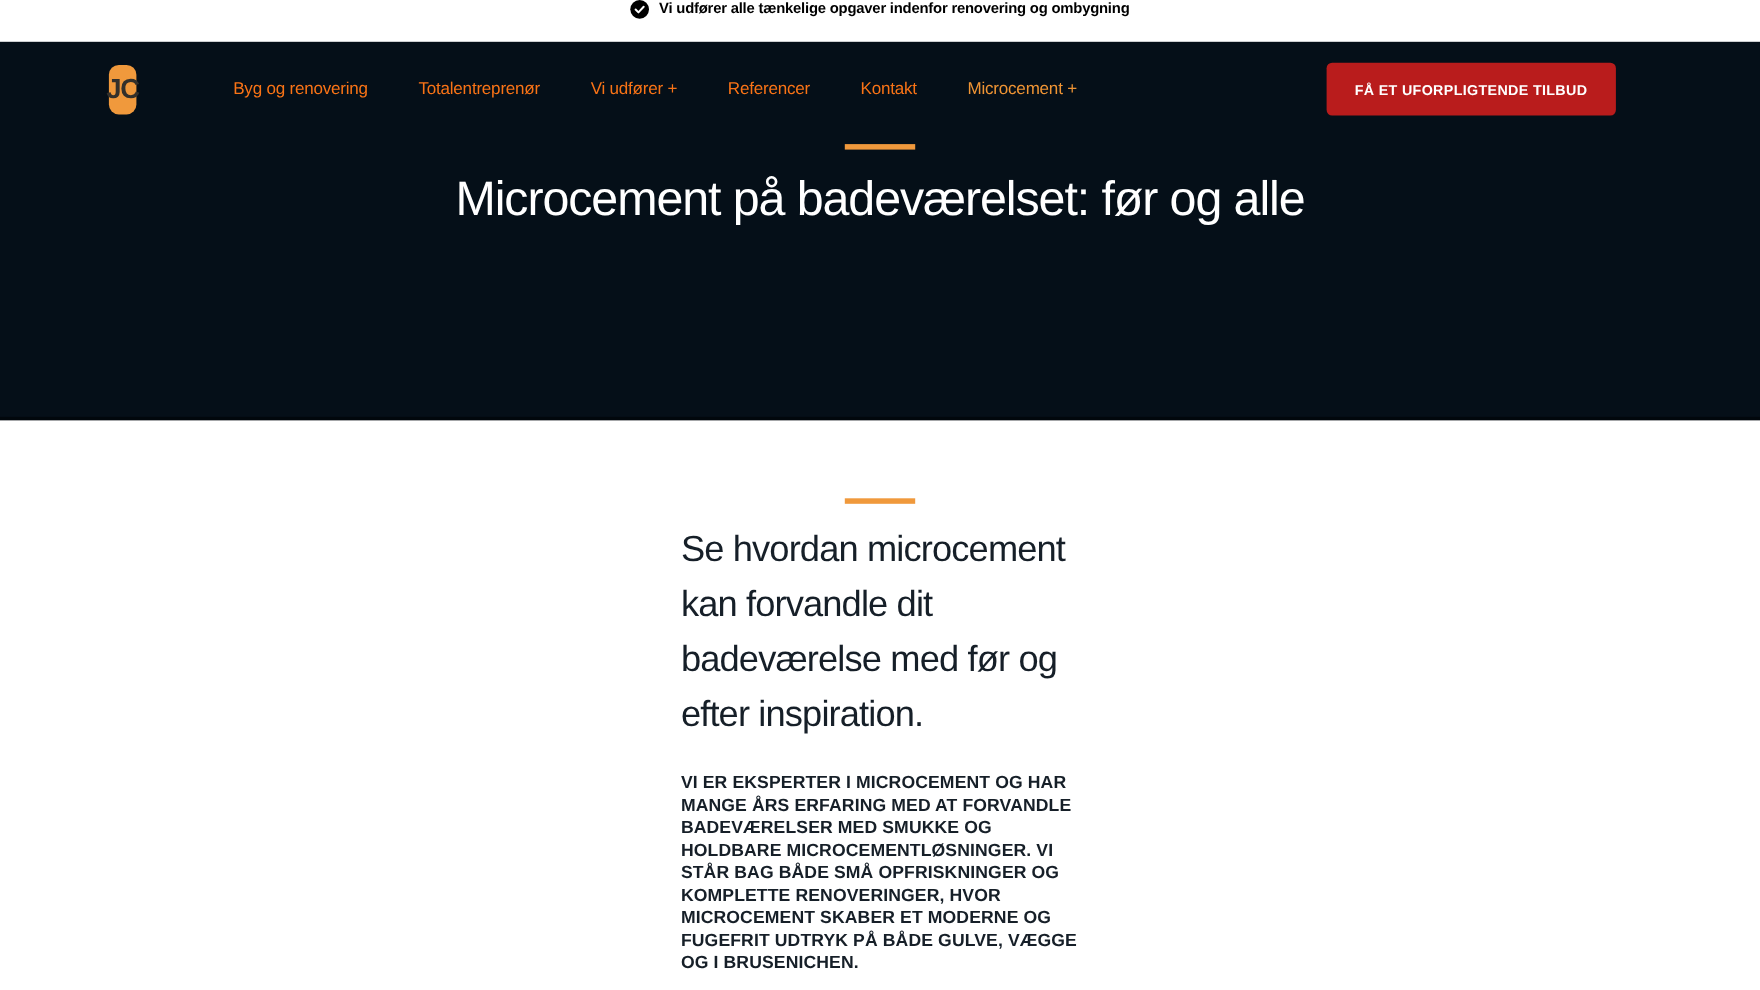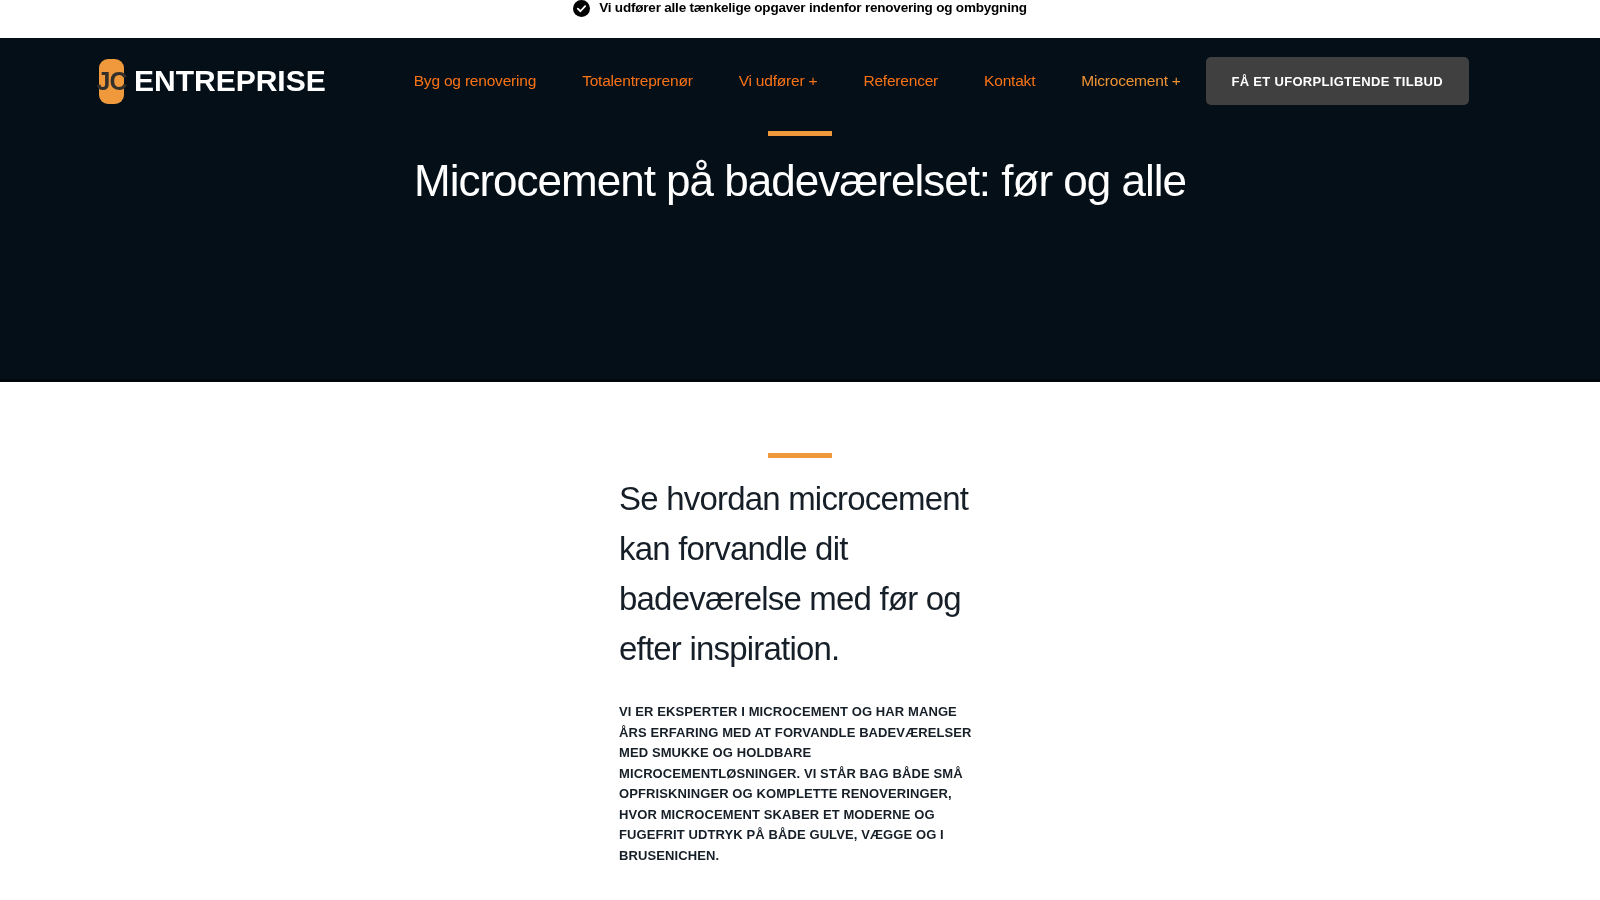--- a/index.html
+++ b/index.html
@@ -23,57 +23,56 @@
                 display:flex; align-items:center; justify-content:center;
                 font-size:25px; font-weight:700; color:#33302b; letter-spacing:-1px; }
   .logo-name { font-size:30px; font-weight:700; letter-spacing:0px; color:#ffffff; }
 
   .nav { display:flex; align-items:center; gap:46px; margin-left:88px; flex:1 1 auto; }
   .nav a { color:#f97316; text-decoration:none; font-size:15.5px; font-weight:500;
            letter-spacing:-0.2px; white-space:nowrap; }
   .nav a.active { color:#ef9434; }
 
   .btn { display:inline-flex; align-items:center; justify-content:center;
-         background:#404040; border:none; border-radius:5px; cursor:pointer;
+         background:#b91c1c; border:none; border-radius:5px; cursor:pointer;
          font-family:"Liberation Sans", sans-serif; font-weight:700; }
   .cta-header { height:48px; padding:0 26px; font-size:13px; letter-spacing:0.3px;
                 color:#ffffff; white-space:nowrap; }
 
   .divider { width:64px; height:5px; background:#f0993c; margin:0 auto; }
   .hero-divider { margin-top:7px; }
   .hero-title { text-align:center; margin-top:20px; font-size:44px; font-weight:500;
                 letter-spacing:-1px; color:#ffffff; }
 
   
   .content { background:#ffffff; }
   .content-divider { margin-top:71px; }
   .content-col { width:362px; margin:0 auto; }
   .content-heading { margin-top:16px; font-size:33px; line-height:50px; font-weight:500;
                      letter-spacing:-0.8px; color:#161f28; }
-  .content-body { margin-top:28px; font-size:13px; line-height:20.5px; font-weight:700;
+  .content-body { margin-top:28px; font-size:16px; line-height:20.5px; font-weight:700;
                   letter-spacing:0.1px; color:#161f28; text-transform:uppercase; }
 </style>
 </head>
 <body>
 
 <div class="announcement">
   <span class="check-badge">
     <svg width="11" height="11" viewBox="0 0 12 12">
         <path d="M2 6.2 L4.8 9 L10 3.4" stroke="#ffffff" stroke-width="2" fill="none" stroke-linecap="round" stroke-linejoin="round"></path>
       </svg>
   </span>
   <span class="txt">Vi udfører alle tænkelige opgaver indenfor renovering og ombygning</span>
 </div>
 
 <div class="dark-block">
 
   <div class="header-row">
     <div class="logo">
       <span class="logo-badge">JC</span>
-      <span class="logo-name">ENTREPRISE</span>
     </div>
 
     <nav class="nav">
       <a href="#">Byg og renovering</a>
       <a href="#">Totalentreprenør</a>
       <a href="#">Vi udfører +</a>
       <a href="#">Referencer</a>
       <a href="#">Kontakt</a>
       <a href="#" class="active">Microcement +</a>
     </nav>

